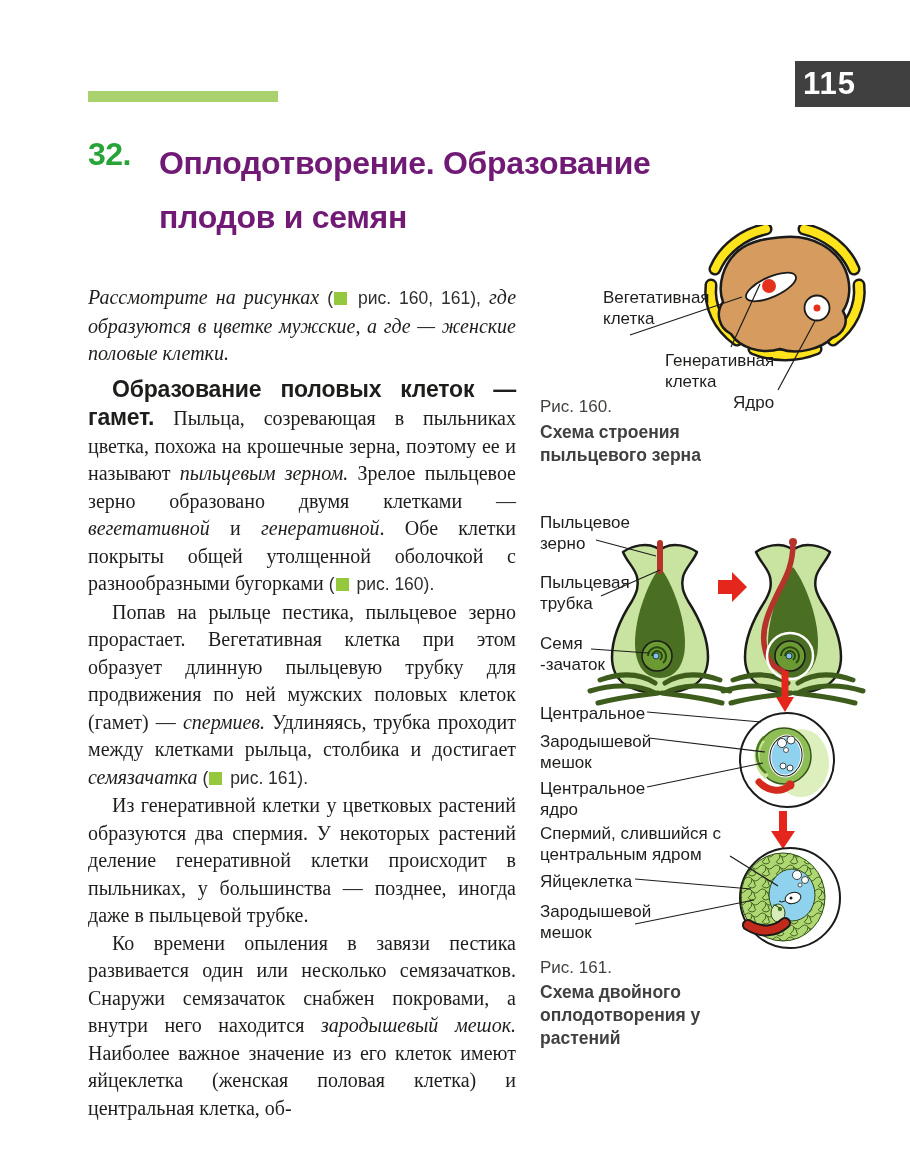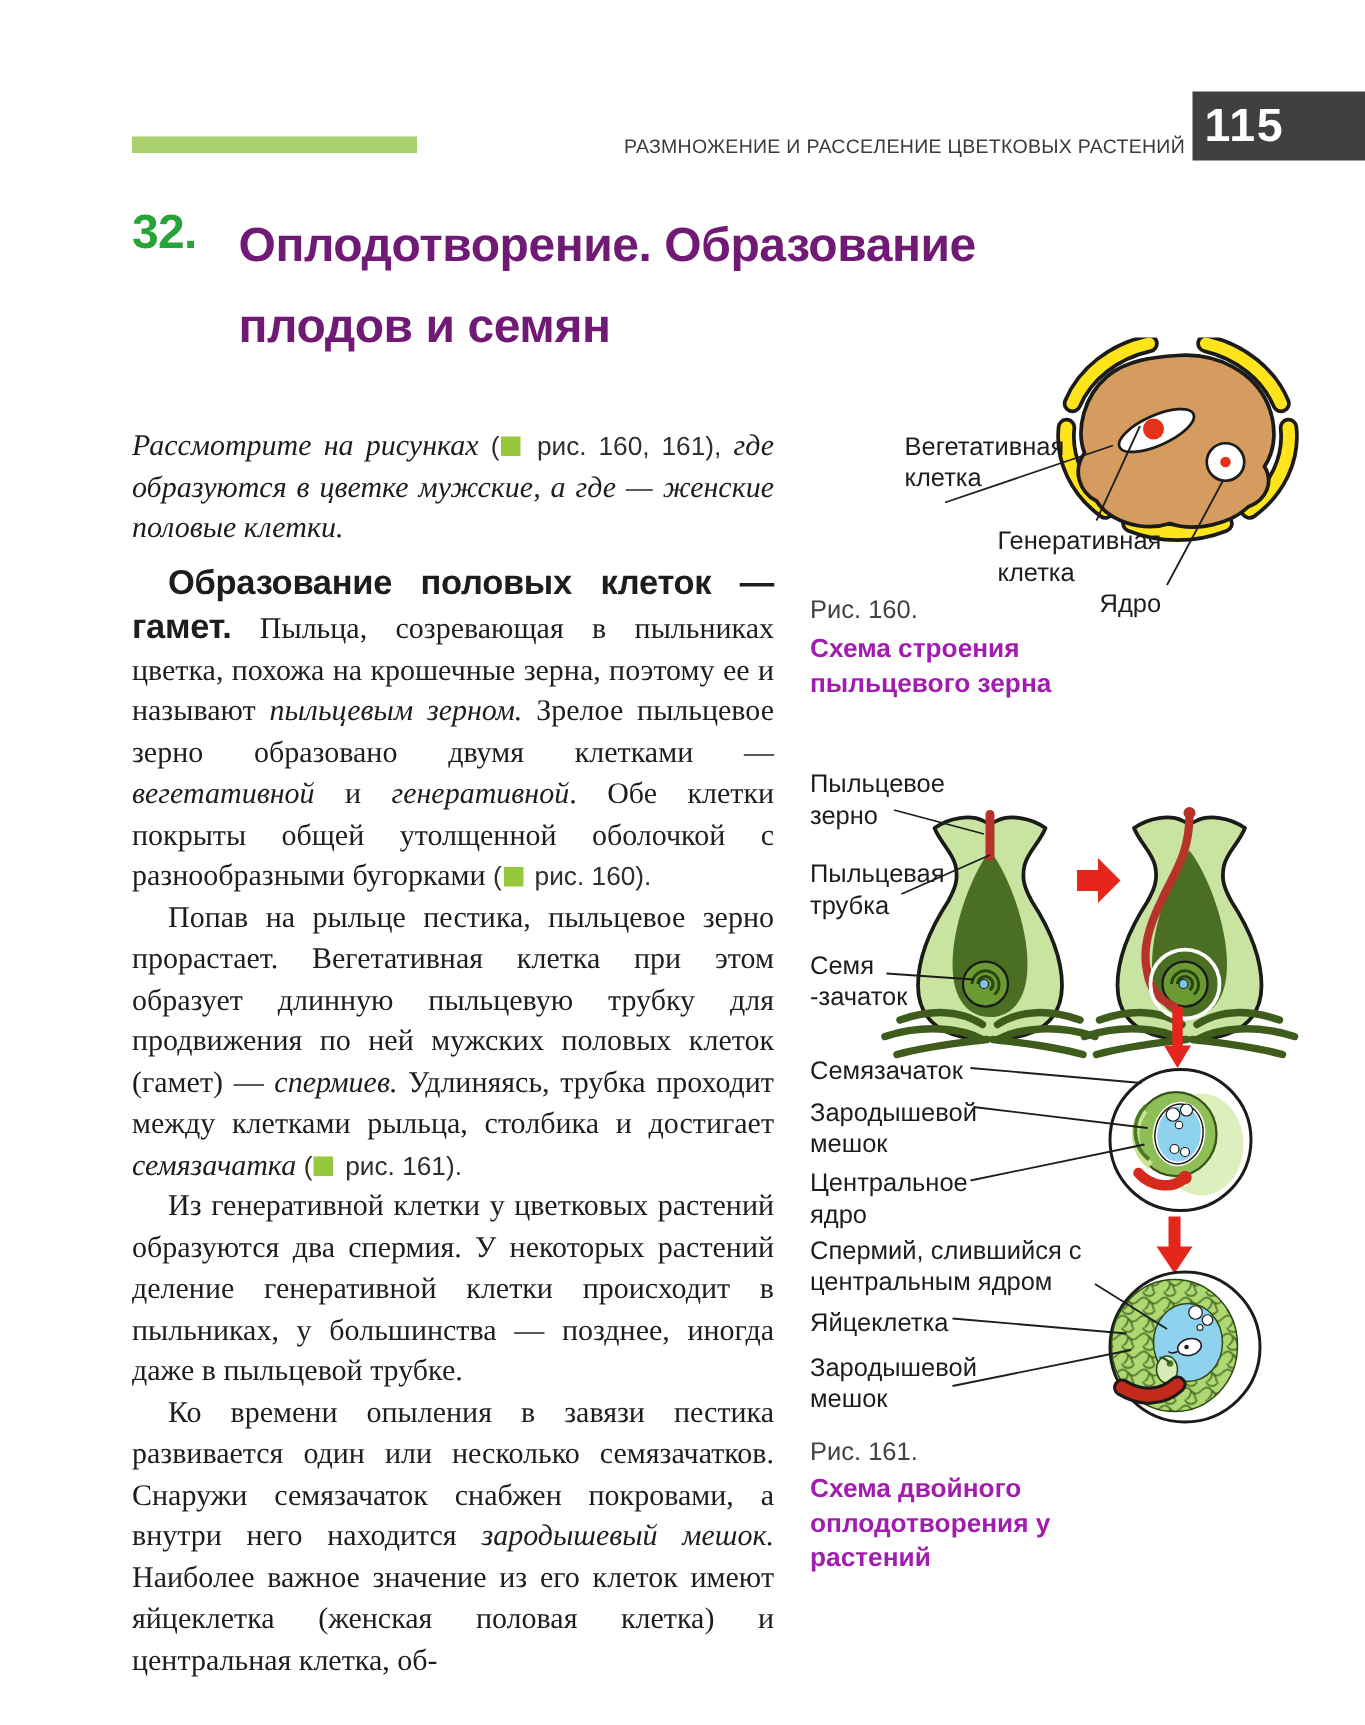--- a/index.html
+++ b/index.html
@@ -23,29 +23,28 @@
   .body-p{text-indent:24px;}
   .it{font-style:italic;}
   .bld{font-family:"Liberation Sans",sans-serif;font-weight:bold;font-size:23px;letter-spacing:-0.2px;}
   .ref{font-family:"Liberation Sans",sans-serif;font-style:normal;font-size:17.5px;color:#2f2f2d;}
   .figsq{display:inline-block;width:13px;height:13px;margin:0 3px 0 1px;vertical-align:-1px;}
   
   .figures{position:absolute;left:535px;top:225px;width:375px;height:810px;}
   .figures svg{position:absolute;left:0;top:0;}
   .flabel{position:absolute;font:17px/21px "Liberation Sans",sans-serif;color:#1d1d1b;}
   .figno{position:absolute;font:17px/20px "Liberation Sans",sans-serif;color:#42423f;}
-  .figcap{position:absolute;font:bold 17.5px/23px "Liberation Sans",sans-serif;color:#a21caf;}
+  .figcap{position:absolute;font:bold 17.5px/23px "Liberation Sans",sans-serif;color:#404040;}
 </style>
 </head>
 <body>
 
 <div class="page">
 
   <div class="green-bar" style="background:#A9D16E"></div>
-  <div class="chapter">РАЗМНОЖЕНИЕ И РАССЕЛЕНИЕ ЦВЕТКОВЫХ РАСТЕНИЙ</div>
   <div class="pagebox" style="background:#404040">
     <span>115</span>
   </div>
 
   <div class="lesson-num" style="color:#27A437">32.</div>
   <h1 class="lesson-title">Оплодотворение. Образование плодов и семян</h1>
 
   <div class="leftcol">
     <p class="intro"><span class="it">Рассмотрите на рисунках </span><span class="ref">(</span><span class="figsq" style="background:#95C83D"></span><span class="ref"> рис. 160, 161),</span><span class="it"> где образуются в цветке мужские, а где — женские половые клетки.</span></p>
 
@@ -199,21 +198,21 @@
 
     <div class="flabel" style="left:130px;top:125px;width:118px">Генеративная клетка</div>
     <div class="flabel" style="left:68px;top:62px;width:112px">Вегетативная клетка</div>
     <div class="flabel" style="left:198px;top:167px;width:60px">Ядро</div>
     <div class="figno" style="left:5px;top:172px">Рис. 160.</div>
     <div class="figcap" style="left:5px;top:196px;width:200px">Схема строения пыльцевого зерна</div>
 
     <div class="flabel" style="left:5px;top:287px;width:105px">Пыльцевое зерно</div>
     <div class="flabel" style="left:5px;top:347px;width:105px">Пыльцевая трубка</div>
     <div class="flabel" style="left:5px;top:408px;width:72px">Семя​-зачаток</div>
-    <div class="flabel" style="left:5px;top:478px;width:160px">Семязачаток</div>
+    <div class="flabel" style="left:5px;top:478px;width:160px">Центральное</div>
     <div class="flabel" style="left:5px;top:506px;width:130px">Зародышевой мешок</div>
     <div class="flabel" style="left:5px;top:553px;width:130px">Центральное ядро</div>
     <div class="flabel" style="left:5px;top:598px;width:205px">Спермий, слившийся с центральным ядром</div>
     <div class="flabel" style="left:5px;top:646px;width:160px">Яйцеклетка</div>
     <div class="flabel" style="left:5px;top:676px;width:130px">Зародышевой мешок</div>
     <div class="figno" style="left:5px;top:733px">Рис. 161.</div>
     <div class="figcap" style="left:5px;top:756px;width:245px">Схема двойного оплодотворения у растений</div>
   </div>
 
 </div>

